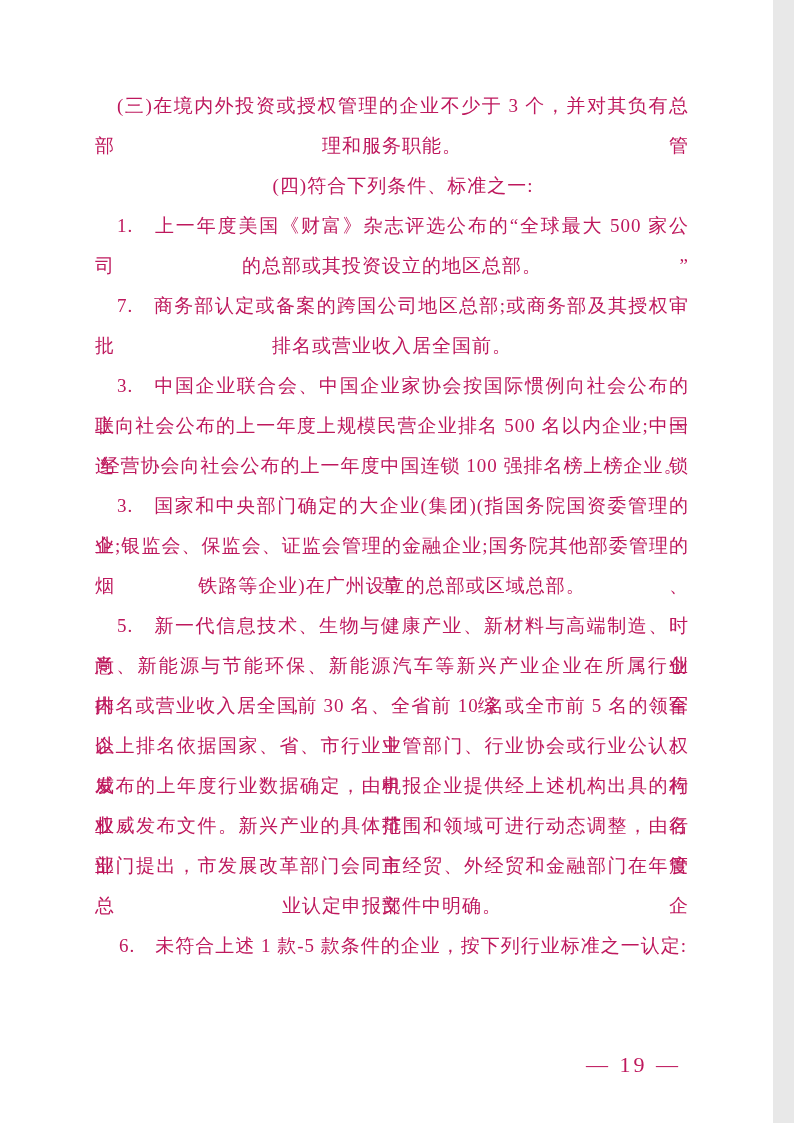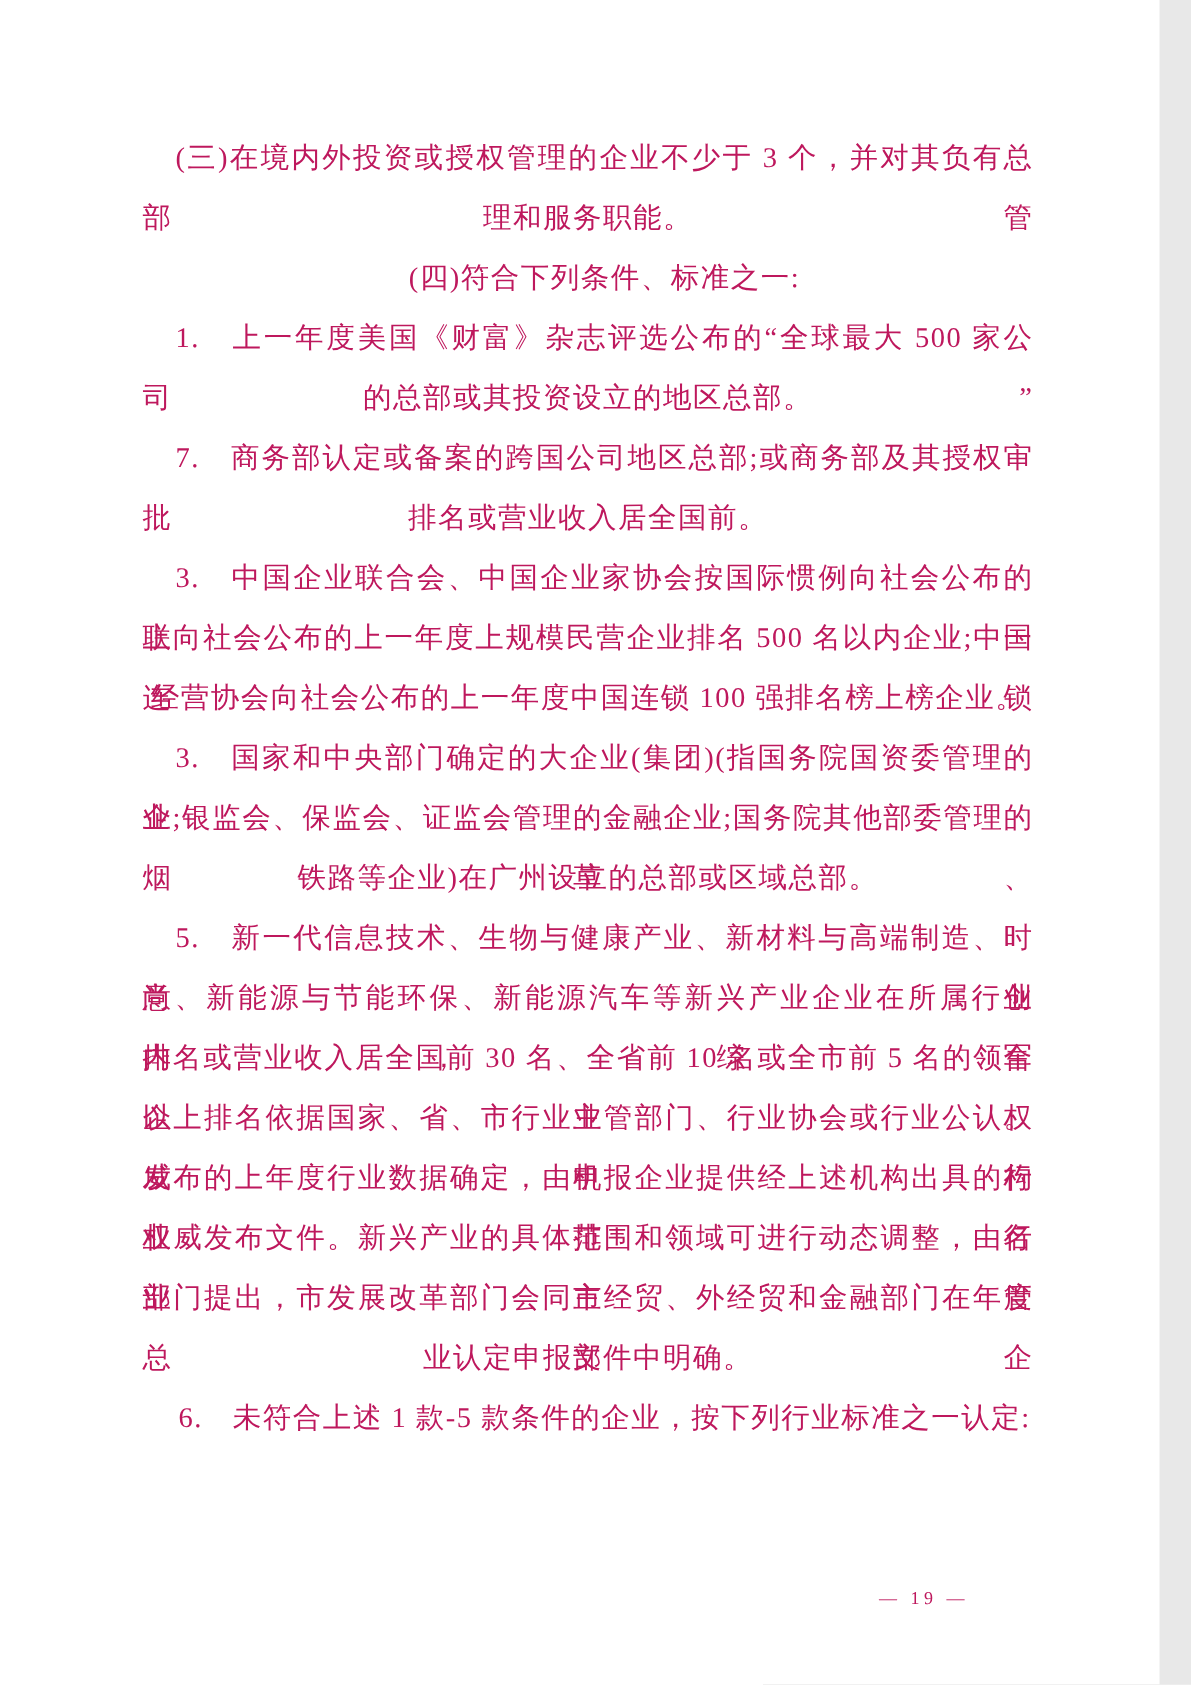--- a/index.html
+++ b/index.html
@@ -40,21 +40,21 @@
   }
   
   .end {
     white-space: nowrap;
     text-align: center;
   }
   .footer {
     position: absolute;
     left: 586px;
     top: 1051px;
-    font-size: 12px;
+    font-size: 22px;
     line-height: 28px;
     letter-spacing: 3px;
     white-space: nowrap;
   }
 </style>
 </head>
 <body>
 
 <div class="page">
 

